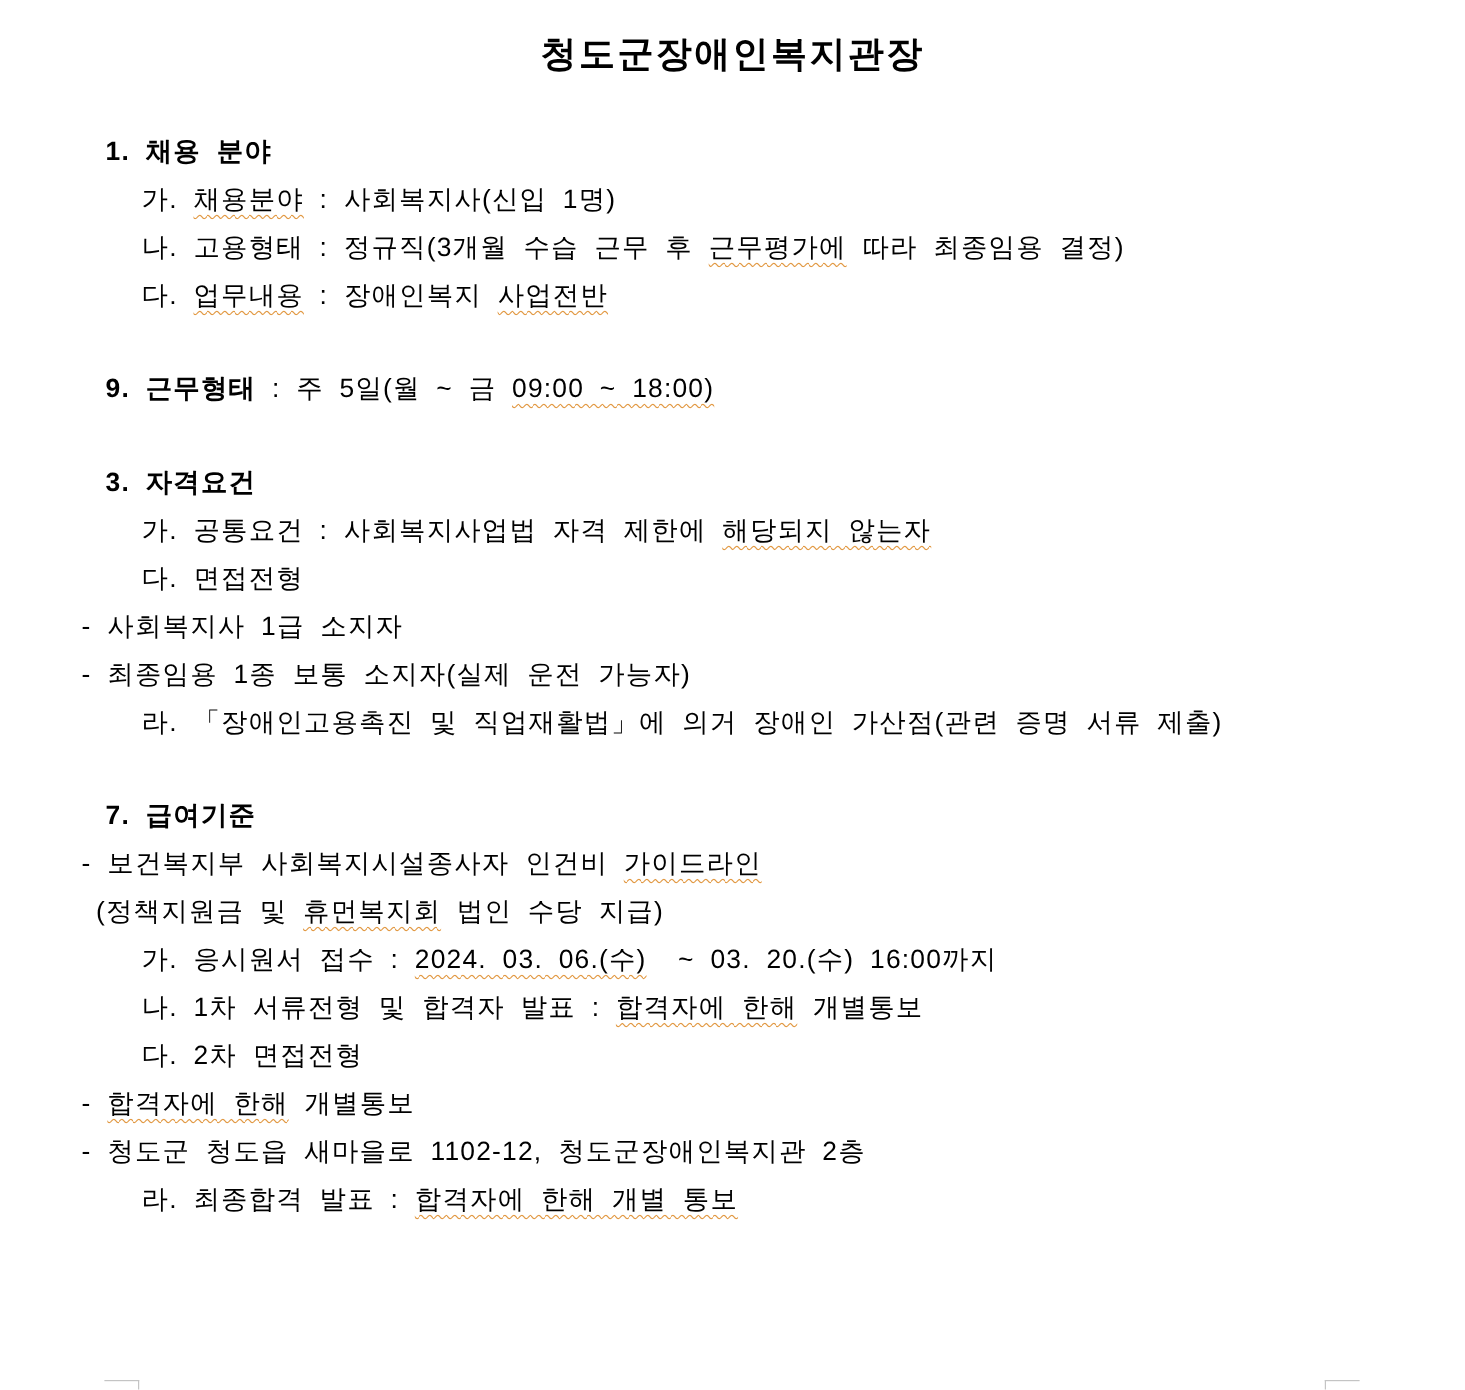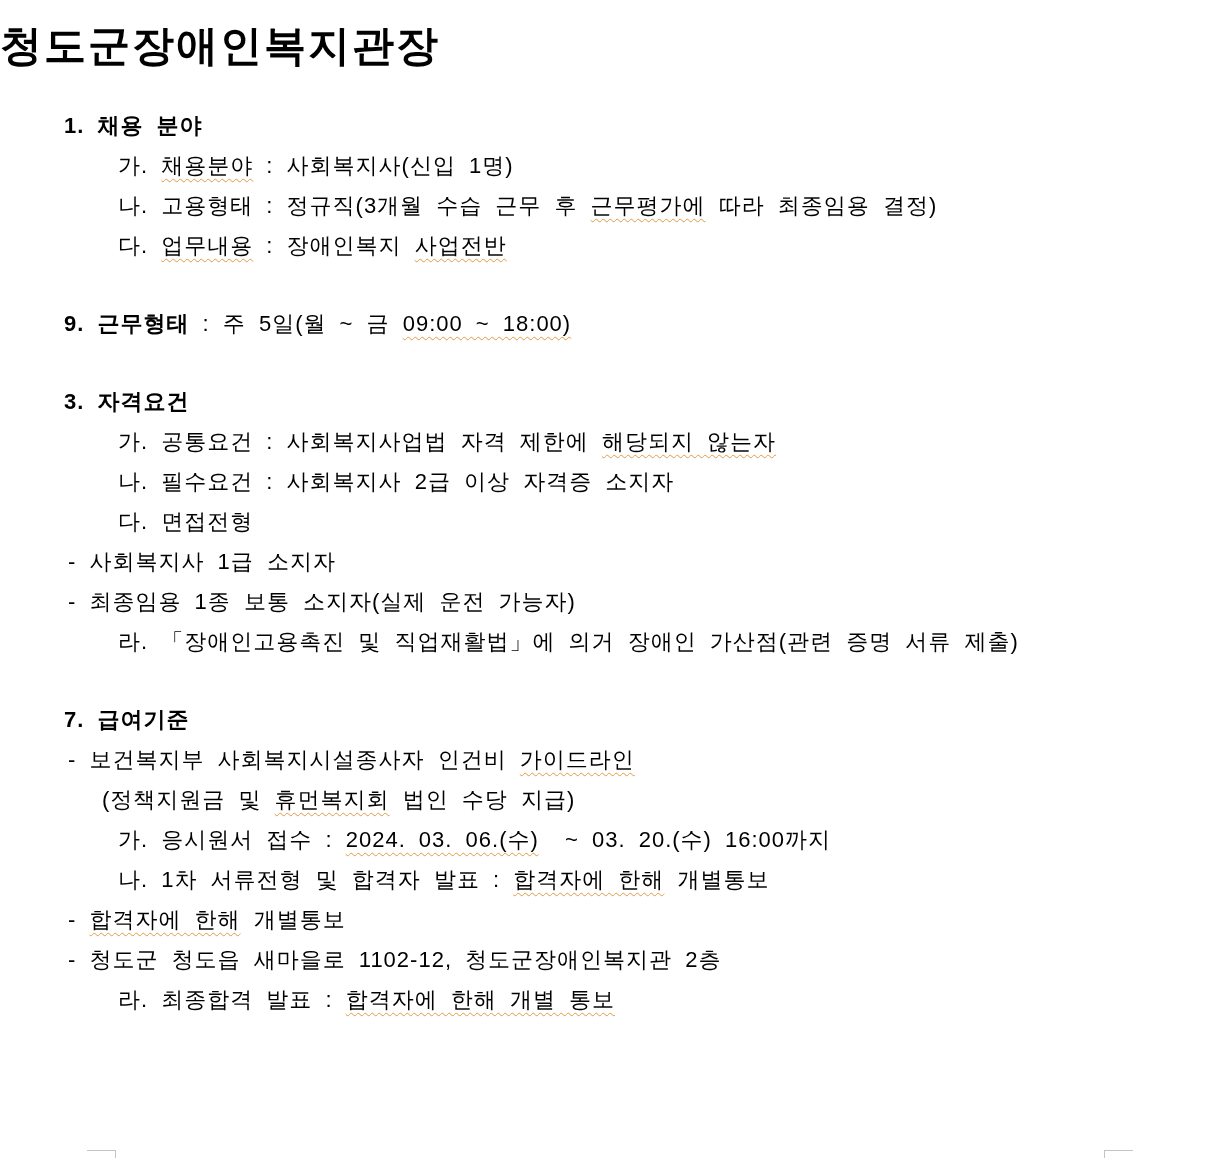--- a/index.html
+++ b/index.html
@@ -12,40 +12,40 @@
     height: 1158px;
     position: relative;
     overflow: hidden;
     font-family: "Liberation Sans", sans-serif;
     color: #000000;
   }
   .page {
     padding-top: 20px;
   }
   .title {
-    font-size: 42px;
+    font-size: 30px;
     font-weight: 700;
-    text-align: left;
+    text-align: center;
     margin: 4px 0 8px 0;
     letter-spacing: 2px;
     line-height: 44px;
   }
   .line {
     margin: 0;
     font-size: 22px;
     line-height: 40px;
     letter-spacing: 1px;
     word-spacing: 6px;
     white-space: pre-wrap;
     padding-left: 118px;
   }
-  .line.h  { margin-top: 38px; padding-left: 64px; }
+  .line.h  { margin-top: 38px; padding-left: 88px; }
   .line.i  { padding-left: 118px; }
   .line.d  { padding-left: 68px; }
-  .line.d2 { padding-left: 102px; }
+  .line.d2 { padding-left: 80px; }
   .b { font-weight: 700; }
   .sp {
     text-decoration: underline;
     text-decoration-style: wavy;
     text-decoration-color: #e29a45;
     text-decoration-thickness: 1px;
     text-underline-offset: 5px;
   }
   .cutoff-box {
     position: absolute;
@@ -72,30 +72,30 @@
 <div class="page">
   <h1 class="title">청도군장애인복지관장</h1>
   <div>
       <p class="line h"><span class="b">1. 채용 분야</span></p>
       <p class="line i"><span>가. </span><span class="sp">채용분야</span><span> : 사회복지사(신입 1명)</span></p>
       <p class="line i"><span>나. 고용형태 : 정규직(3개월 수습 근무 후 </span><span class="sp">근무평가에</span><span> 따라 최종임용 결정)</span></p>
       <p class="line i"><span>다. </span><span class="sp">업무내용</span><span> : 장애인복지 </span><span class="sp">사업전반</span></p>
       <p class="line h"><span class="b">9. 근무형태</span><span> : 주 5일(월 ~ 금 </span><span class="sp">09:00 ~ 18:00)</span></p>
       <p class="line h"><span class="b">3. 자격요건</span></p>
       <p class="line i"><span>가. 공통요건 : 사회복지사업법 자격 제한에 </span><span class="sp">해당되지 않는자</span></p>
-      <p class="line i"><span>나. 필수요건 : 사회복지사 2급 이상 자격증 소지자</span></p>
       <p class="line i"><span>다. 면접전형</span></p>
       <p class="line d"><span>- 사회복지사 1급 소지자</span></p>
       <p class="line d"><span>- 최종임용 1종 보통 소지자(실제 운전 가능자)</span></p>
       <p class="line i"><span>라. 「장애인고용촉진 및 직업재활법」에 의거 장애인 가산점(관련 증명 서류 제출)</span></p>
       <p class="line h"><span class="b">7. 급여기준</span></p>
       <p class="line d"><span>- 보건복지부 사회복지시설종사자 인건비 </span><span class="sp">가이드라인</span></p>
       <p class="line d2"><span>(정책지원금 및 </span><span class="sp">휴먼복지회</span><span> 법인 수당 지급)</span></p>
       <p class="line i"><span>가. 응시원서 접수 : </span><span class="sp">2024. 03. 06.(수)</span><span>  ~ 03. 20.(수) 16:00까지</span></p>
       <p class="line i"><span>나. 1차 서류전형 및 합격자 발표 : </span><span class="sp">합격자에 한해</span><span> 개별통보</span></p>
+      <p class="line i"><span>다. 2차 면접전형</span></p>
       <p class="line d"><span>- </span><span class="sp">합격자에 한해</span><span> 개별통보</span></p>
       <p class="line d"><span>- 청도군 청도읍 새마을로 1102-12, 청도군장애인복지관 2층</span></p>
       <p class="line i"><span>라. 최종합격 발표 : </span><span class="sp">합격자에 한해 개별 통보</span></p>
     </div>
 </div>
 
 <div id="cutoff-left" class="cutoff-box"></div>
 <div id="cutoff-right" class="cutoff-box"></div>
 
 </body></html>

